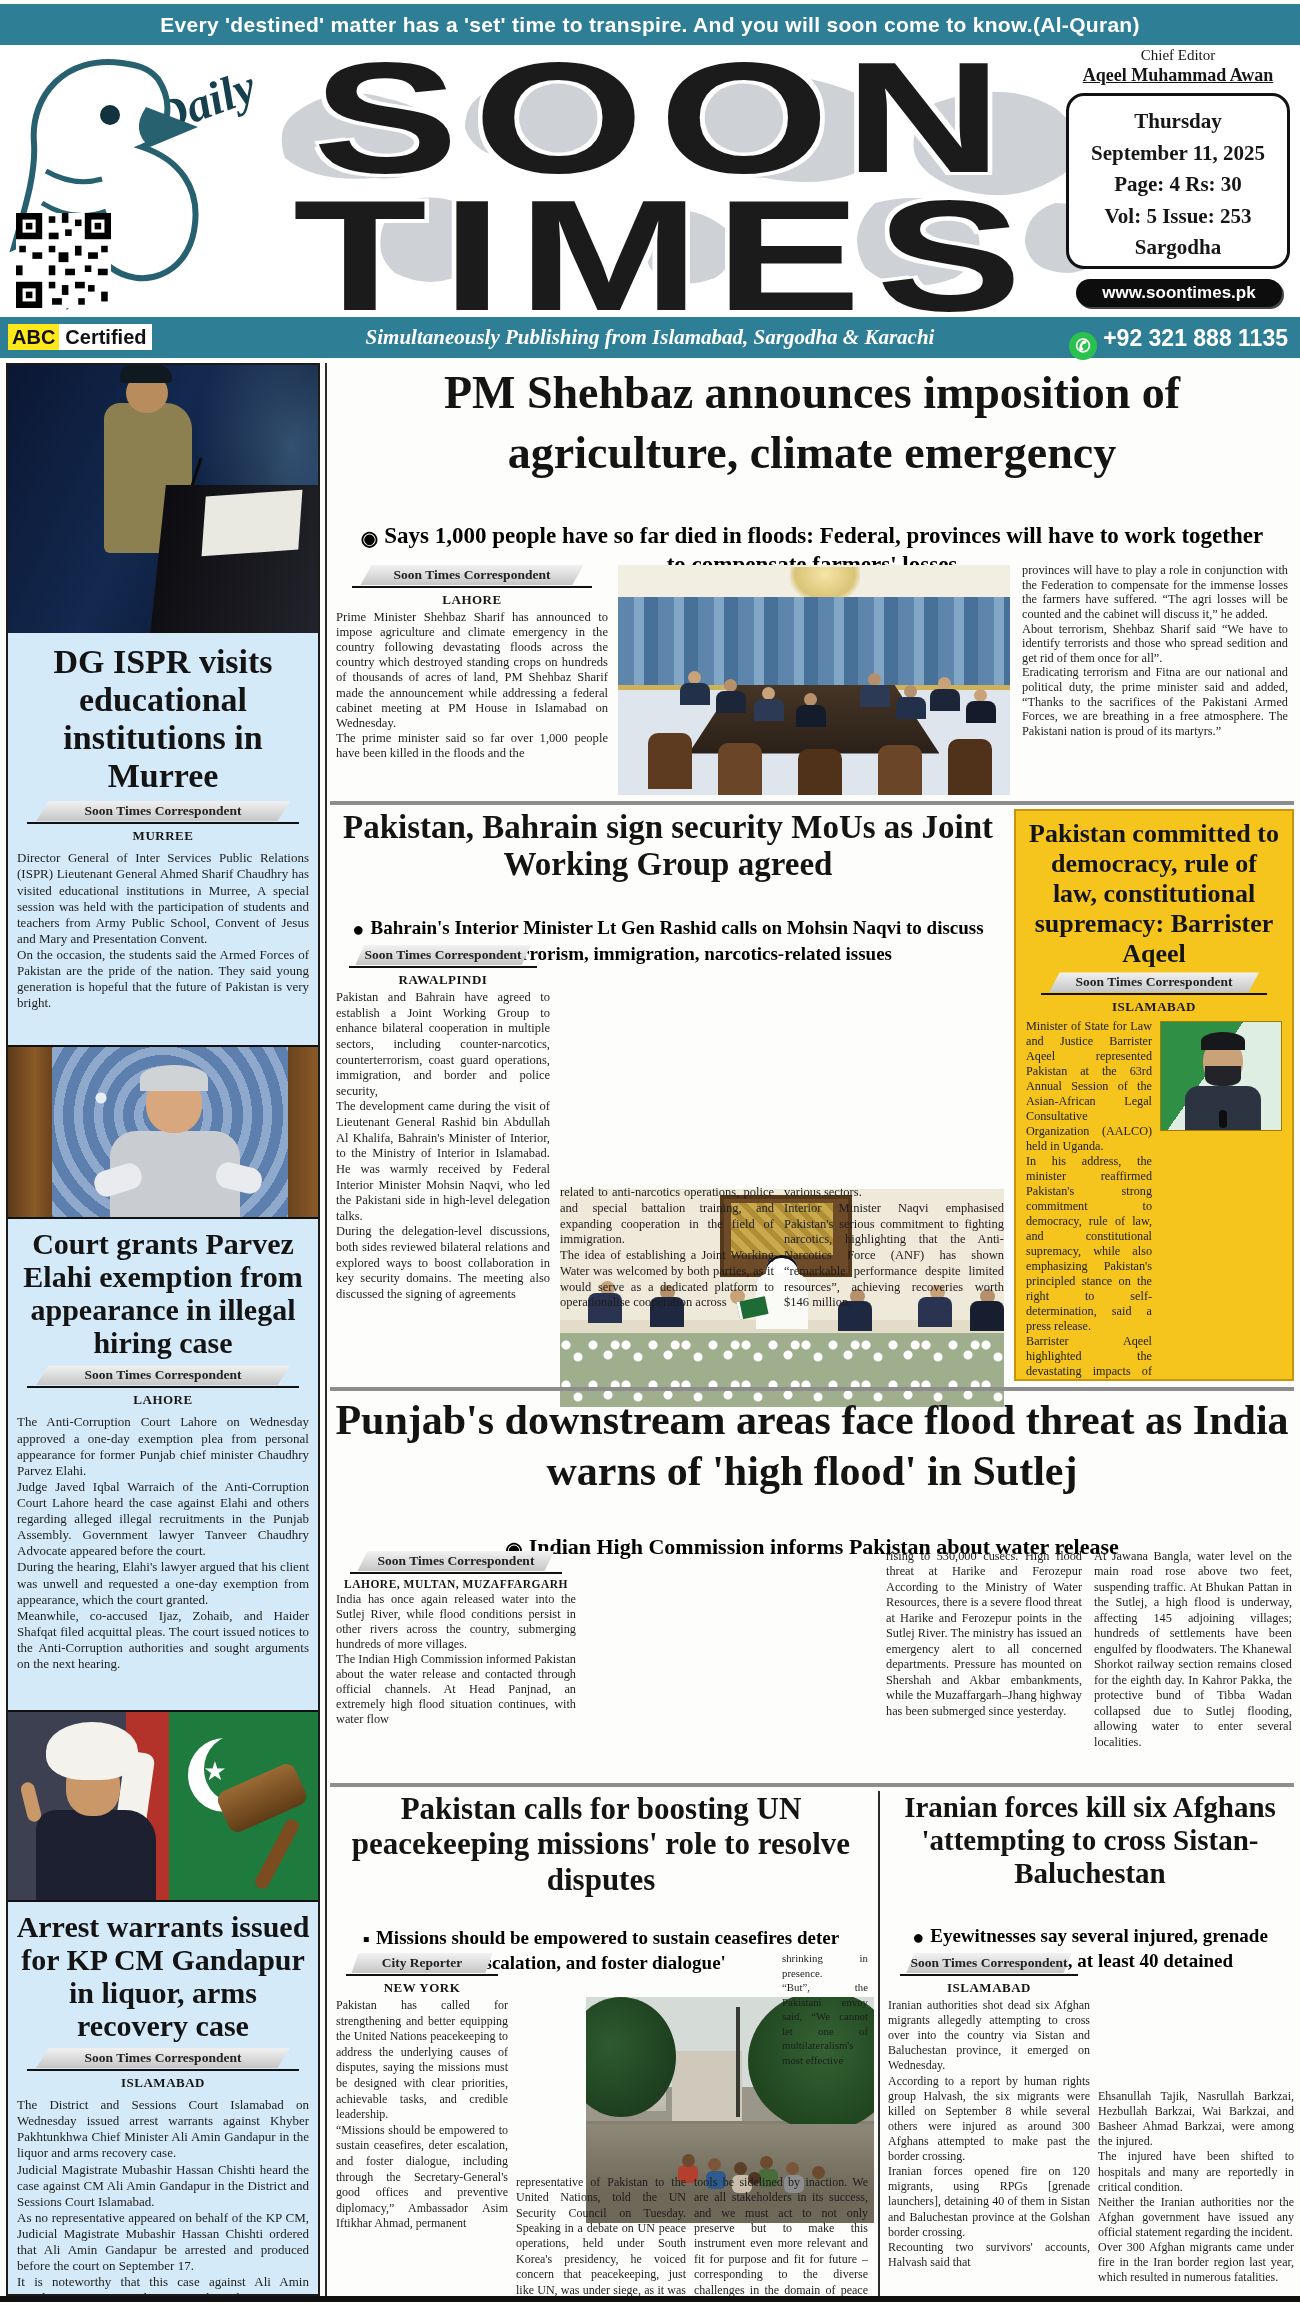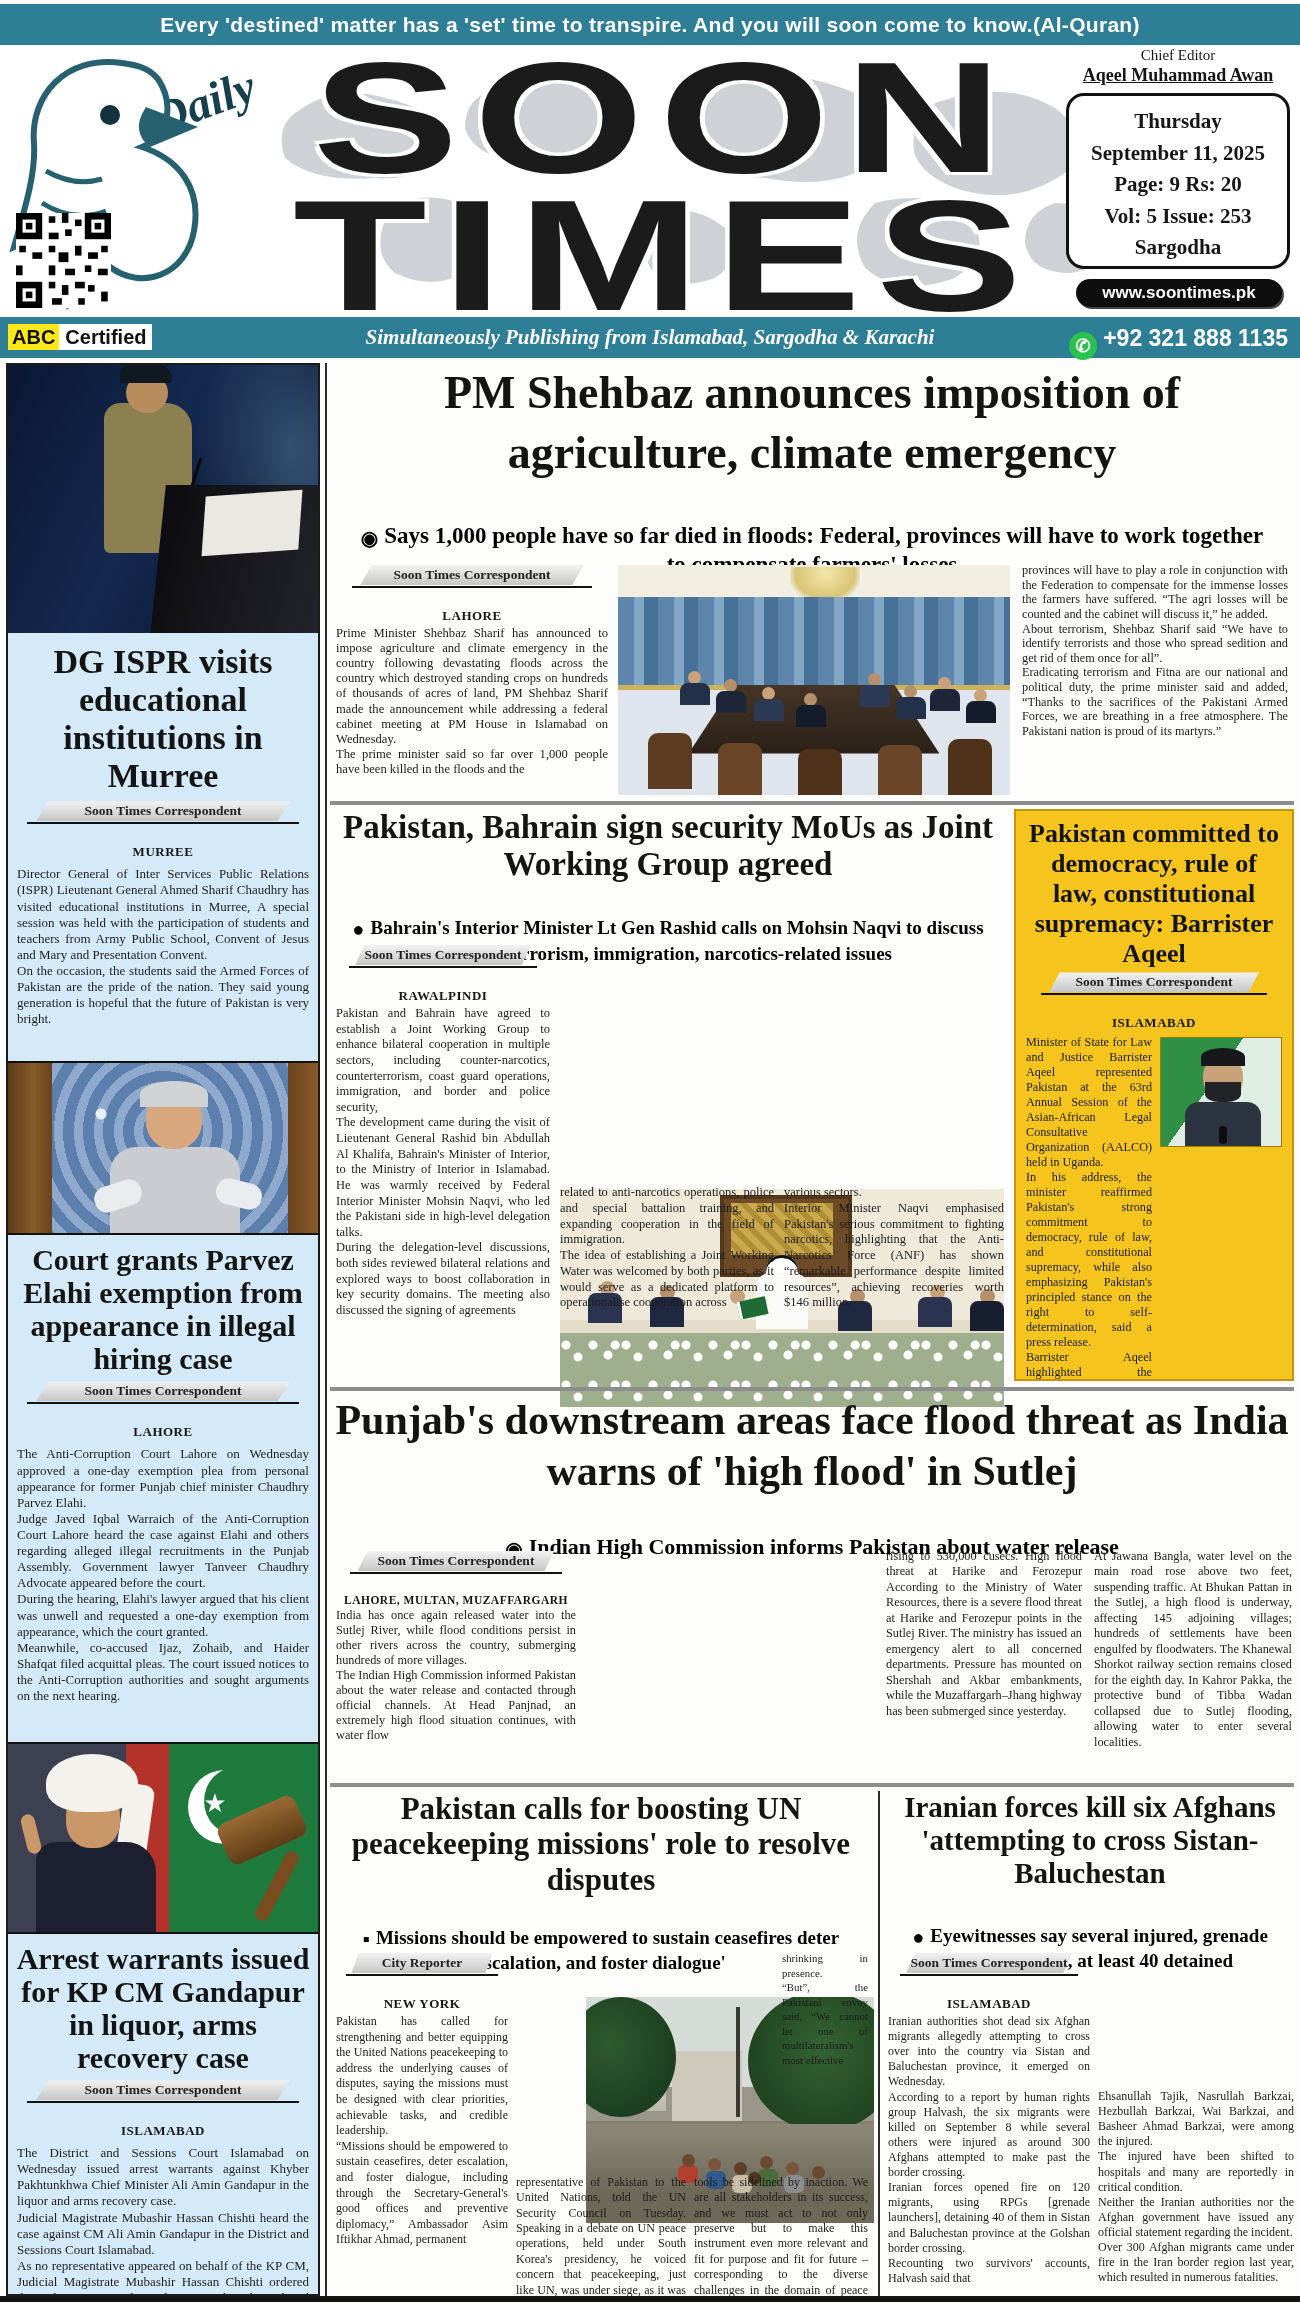--- a/index.html
+++ b/index.html
@@ -37,21 +37,21 @@
   .sidebar{left:6px;top:363px;width:314px;height:1933px;background:#d5eaf8;border:2px solid #1b1b1b;
     box-sizing:border-box;overflow:hidden;}
   .v-rule-main{left:325px;top:363px;width:2px;height:1933px;background:#2b2b2b;}
   .main{left:330px;top:363px;width:964px;height:1933px;}
   .bottom-bar{left:0;top:2296px;width:1300px;height:6px;background:#111;}
   
   .byline{position:relative;width:82%;margin:4px auto 0;background:linear-gradient(180deg,#f2f2f2,#c6c6c6);
     clip-path:polygon(5% 0,100% 0,95% 100%,0 100%);
     font:700 13.5px/20px "Liberation Serif",serif;text-align:center;color:#222;}
   .byline-rule{width:88%;height:2px;background:#111;margin:1px auto 0;}
-  .dateline{text-align:center;font:700 13px "Liberation Serif",serif;letter-spacing:.5px;margin:20px 0 2px;}
+  .dateline{text-align:center;font:700 13px "Liberation Serif",serif;letter-spacing:.5px;margin:4px 0 2px;}
   .body{white-space:pre-line;text-align:justify;color:#1d1d1d;overflow:hidden;}
   .hl{font-family:"Liberation Serif",serif;font-weight:700;text-align:center;color:#141414;}
   .sub{font-family:"Liberation Serif",serif;font-weight:700;text-align:center;color:#000000;margin-top:29px;}
   .divider{background:#8d8d8d;height:4px;}
   .photo{position:relative;overflow:hidden;background:#888;}
   
   .sb-photo1{height:268px;}
   .sb-photo2{height:170px;border-top:2px solid #111;border-bottom:2px solid #111;}
   .sb-photo3{height:188px;border-top:2px solid #111;border-bottom:2px solid #111;}
   .sb-h1{font-size:34px;line-height:1.12;padding:10px 8px 2px;}
@@ -247,21 +247,21 @@
           <rect x="11" y="26" width="3" height="2"></rect>
         <rect x="19" y="26" width="2" height="2"></rect>
       </g>
     </svg>
 
     <div class="abs chief-label">Chief Editor</div>
     <div class="abs chief-name">Aqeel Muhammad Awan</div>
     <div class="abs date-box">
       <div>Thursday</div>
       <div>September 11, 2025</div>
-      <div>Page: 9   Rs: 20</div>
+      <div>Page: 4   Rs: 30</div>
       <div>Vol: 5  Issue: 253</div>
       <div>Sargodha</div>
     </div>
     <div class="abs site-pill">www.soontimes.pk</div>
   </div>
 
   <div class="abs pub-bar">
     <div class="abs pub-center">Simultaneously Publishing from Islamabad, Sargodha &amp; Karachi</div>
     <div class="abs abc-badge">
       <span class="abc">ABC</span><span class="cert">Certified</span>

